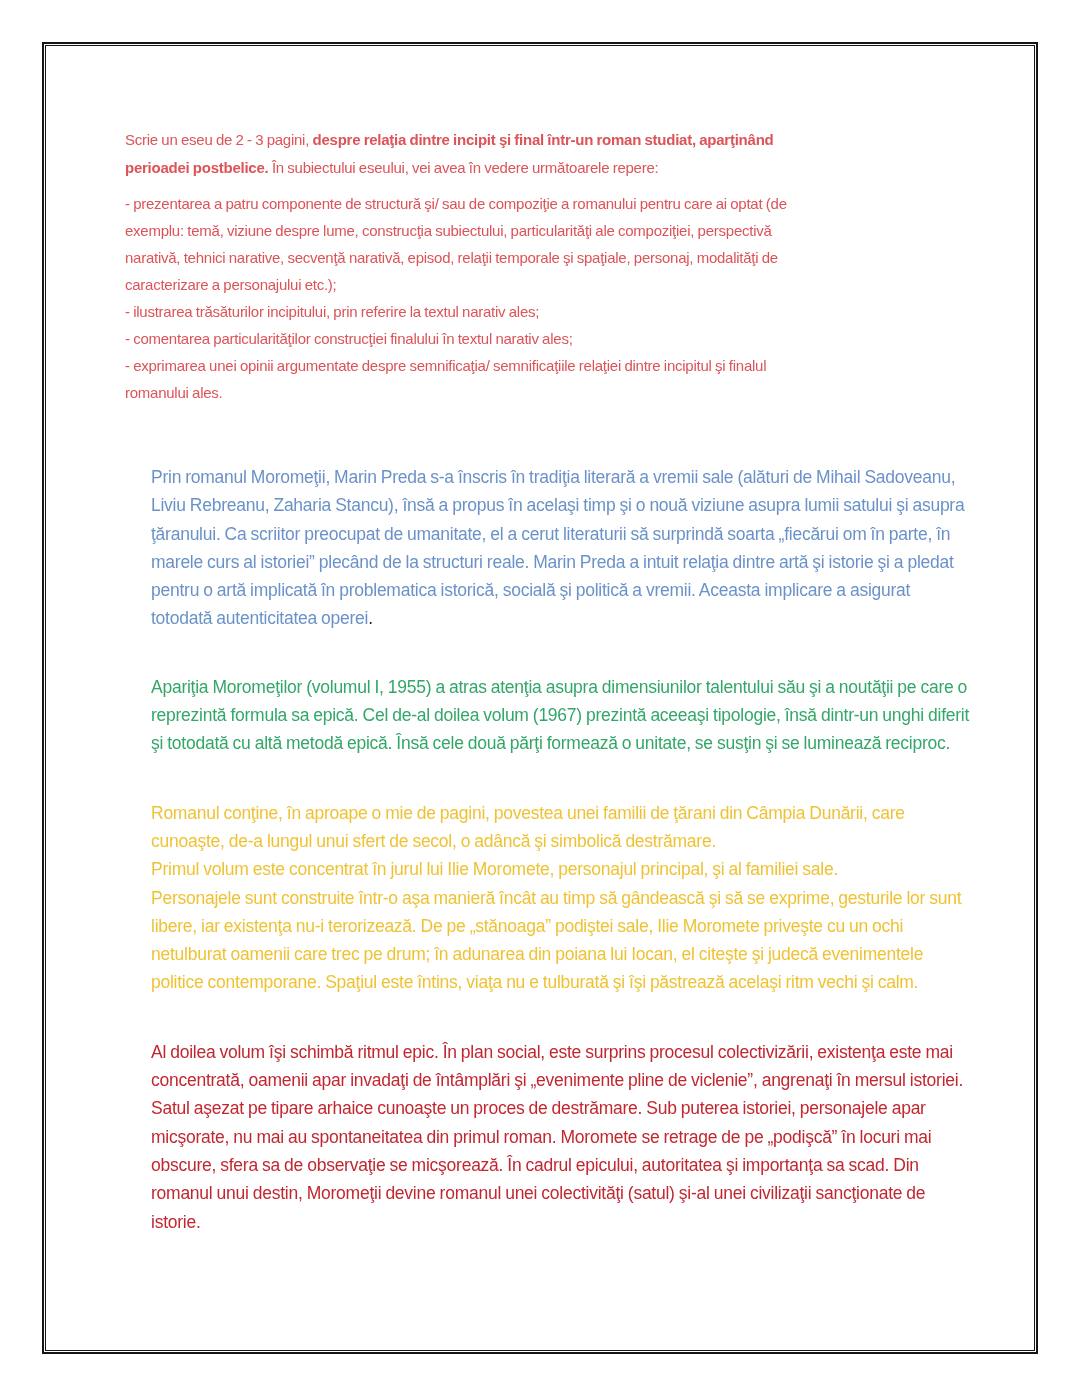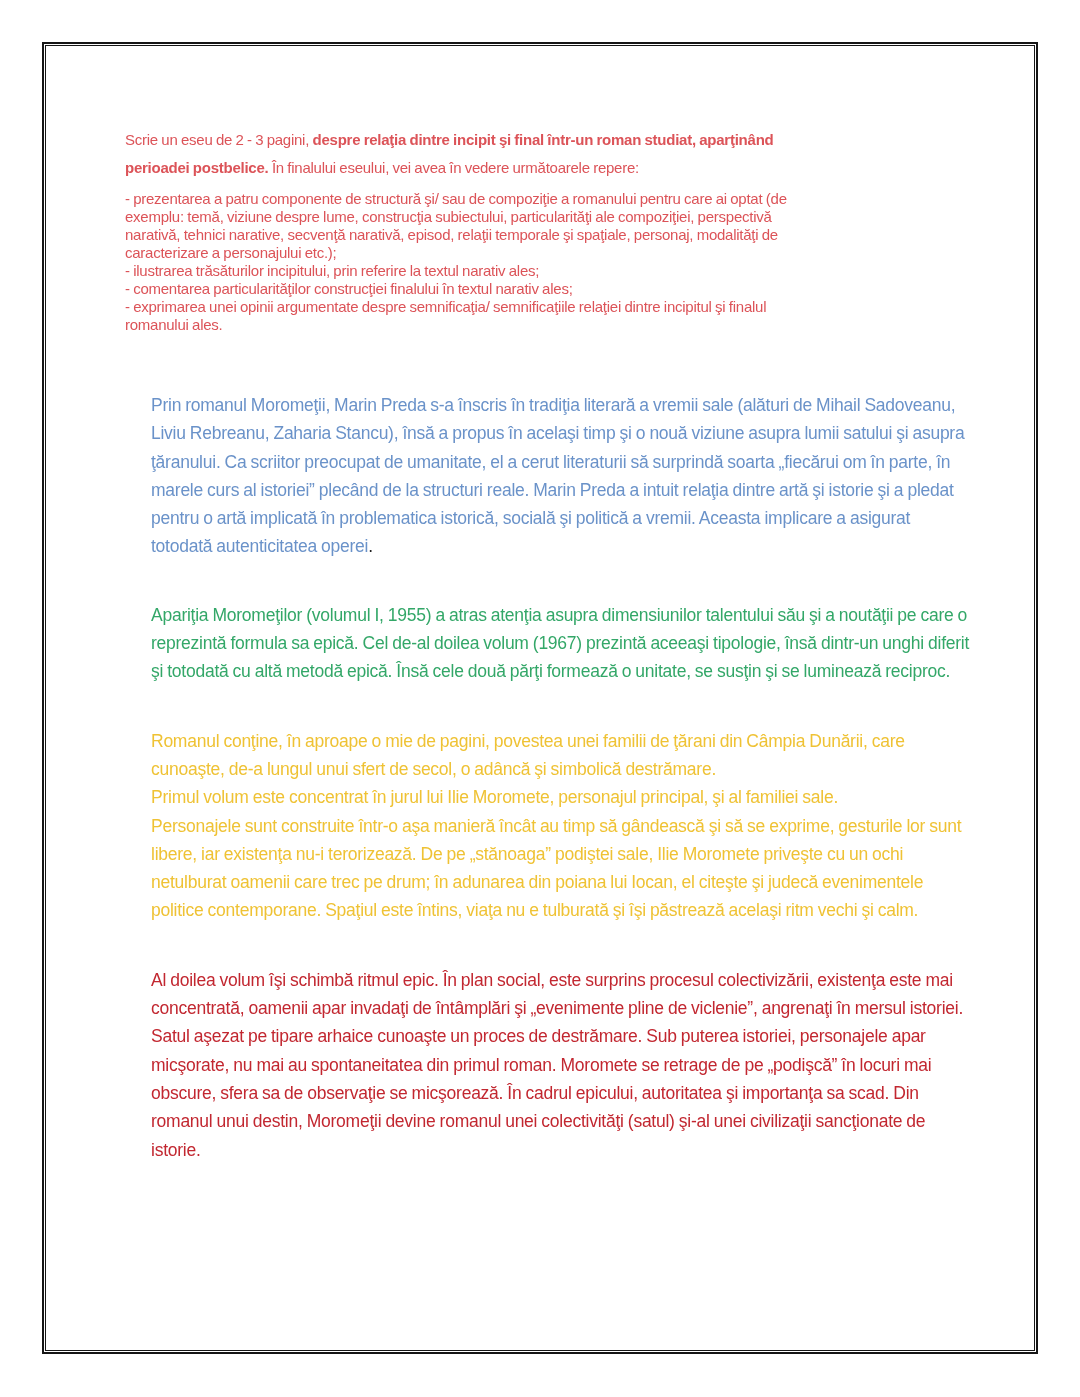--- a/index.html
+++ b/index.html
@@ -41,21 +41,21 @@
     overflow: hidden;
   }
   p.para {
     margin: 0;
     text-align: left;
     letter-spacing: -0.25px;
     word-spacing: -0.5px;
   }
   p.size-small {
     font-size: 15px;
-    line-height: 18px;
+    line-height: 27px;
     max-width: 700px;
   }
   p.size-small.intro {
     line-height: 28px;
     margin-bottom: 8px;
   }
   p.size-large {
     font-size: 17.5px;
     line-height: 28.3px;
     max-width: 852px;
@@ -63,21 +63,21 @@
   }
   .seg-bold { font-weight: 700; }
 </style>
 </head>
 <body>
 
 <div class="canvas">
   <div class="page-frame">
     <div class="page-frame-inner"></div>
     <div class="page-content">
-        <p class="para size-small intro" style="color: rgb(220, 83, 88); margin-bottom: 8px;"><span>Scrie un eseu de 2 - 3 pagini, </span><span class="seg-bold">despre relaţia dintre incipit şi final într-un roman studiat, aparţinând perioadei postbelice.</span><span> În finalului eseului, vei avea în vedere următoarele repere:</span></p>
+        <p class="para size-small intro" style="color: rgb(220, 83, 88); margin-bottom: 8px;"><span>Scrie un eseu de 2 - 3 pagini, </span><span class="seg-bold">despre relaţia dintre incipit şi final într-un roman studiat, aparţinând perioadei postbelice.</span><span> În subiectului eseului, vei avea în vedere următoarele repere:</span></p>
         <p class="para size-small" style="color: rgb(220, 83, 88); margin-bottom: 57px;"><span>- prezentarea a patru componente de structură şi/ sau de compoziţie a romanului pentru care ai optat (de exemplu: temă, viziune despre lume, construcţia subiectului, particularităţi ale compoziţiei, perspectivă narativă, tehnici narative, secvenţă narativă, episod, relaţii temporale şi spaţiale, personaj, modalităţi de caracterizare a personajului etc.);</span><br><span>- ilustrarea trăsăturilor incipitului, prin referire la textul narativ ales;</span><br><span>- comentarea particularităţilor construcţiei finalului în textul narativ ales;</span><br><span>- exprimarea unei opinii argumentate despre semnificaţia/ semnificaţiile relaţiei dintre incipitul şi finalul romanului ales.</span></p>
         <p class="para size-large" style="color: rgb(106, 146, 201); margin-bottom: 40px;"><span>Prin romanul Moromeţii, Marin Preda s-a înscris în tradiţia literară a vremii sale (alături de Mihail Sadoveanu, Liviu Rebreanu, Zaharia Stancu), însă a propus în acelaşi timp şi o nouă viziune asupra lumii satului şi asupra ţăranului. Ca scriitor preocupat de umanitate, el a cerut literaturii să surprindă soarta „fiecărui om în parte, în marele curs al istoriei” plecând de la structuri reale. Marin Preda a intuit relaţia dintre artă şi istorie şi a pledat pentru o artă implicată în problematica istorică, socială şi politică a vremii. Aceasta implicare a asigurat totodată autenticitatea operei</span><span style="color: rgb(31, 31, 31);">.</span></p>
         <p class="para size-large" style="color: rgb(51, 167, 104); margin-bottom: 41px;"><span>Apariţia Moromeţilor (volumul I, 1955) a atras atenţia asupra dimensiunilor talentului său şi a noutăţii pe care o reprezintă formula sa epică. Cel de-al doilea volum (1967) prezintă aceeaşi tipologie, însă dintr-un unghi diferit şi totodată cu altă metodă epică. Însă cele două părţi formează o unitate, se susţin şi se luminează reciproc.</span></p>
         <p class="para size-large" style="color: rgb(239, 194, 52); margin-bottom: 41px;"><span>Romanul conţine, în aproape o mie de pagini, povestea unei familii de ţărani din Câmpia Dunării, care cunoaşte, de-a lungul unui sfert de secol, o adâncă şi simbolică destrămare.</span><br><span>Primul volum este concentrat în jurul lui Ilie Moromete, personajul principal, şi al familiei sale.</span><br><span>Personajele sunt construite într-o aşa manieră încât au timp să gândească şi să se exprime, gesturile lor sunt libere, iar existenţa nu-i terorizează. De pe „stănoaga” podiştei sale, Ilie Moromete priveşte cu un ochi netulburat oamenii care trec pe drum; în adunarea din poiana lui Iocan, el citeşte şi judecă evenimentele politice contemporane. Spaţiul este întins, viaţa nu e tulburată şi îşi păstrează acelaşi ritm vechi şi calm.</span></p>
         <p class="para size-large" style="color: rgb(194, 39, 48); margin-bottom: 0px;"><span>Al doilea volum îşi schimbă ritmul epic. În plan social, este surprins procesul colectivizării, existenţa este mai concentrată, oamenii apar invadaţi de întâmplări şi „evenimente pline de viclenie”, angrenaţi în mersul istoriei. Satul aşezat pe tipare arhaice cunoaşte un proces de destrămare. Sub puterea istoriei, personajele apar micşorate, nu mai au spontaneitatea din primul roman. Moromete se retrage de pe „podişcă” în locuri mai obscure, sfera sa de observaţie se micşorează. În cadrul epicului, autoritatea şi importanţa sa scad. Din romanul unui destin, Moromeţii devine romanul unei colectivităţi (satul) şi-al unei civilizaţii sancţionate de istorie.</span></p>
       </div>
   </div>
 </div>
 
 </body></html>

